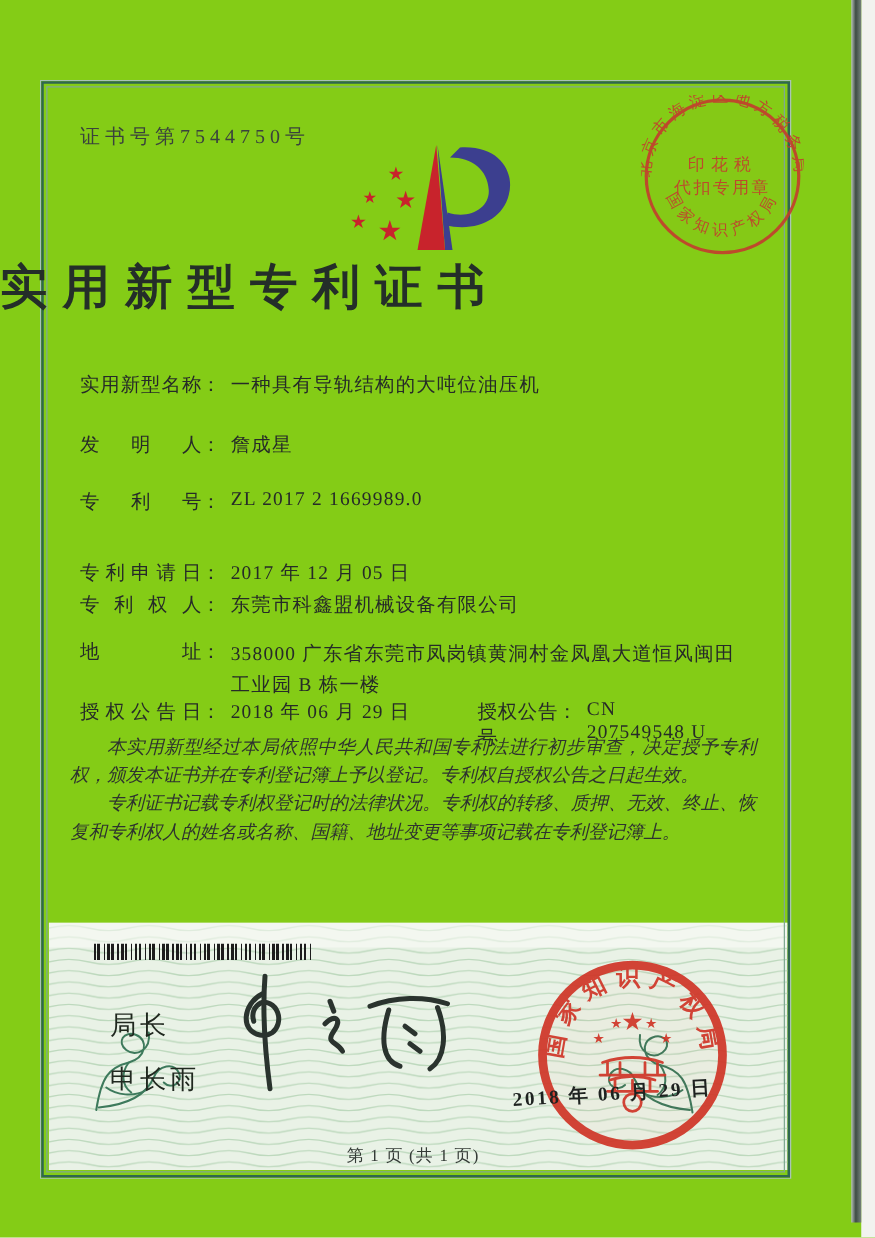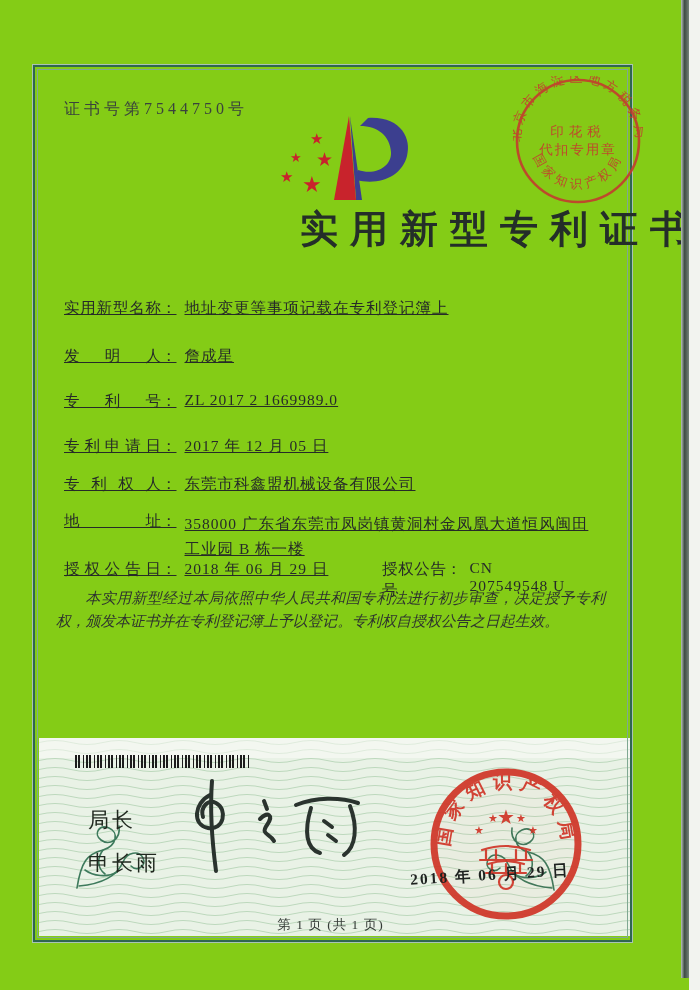--- a/index.html
+++ b/index.html
@@ -13,29 +13,29 @@
     border:2px solid #2f6750;box-shadow:0 0 0 1px #a9c4b4;z-index:1;}
   .frame::after{content:"";position:absolute;inset:2px;border:1px solid #7fa892;}
 
   
   .wave-band{position:absolute;left:4px;right:4px;bottom:4px;height:198px;z-index:0;}
 
   .cert-no{position:absolute;left:64px;top:99px;font-size:16px;letter-spacing:4px;color:#3a423d;z-index:3;}
 
   .logo{position:absolute;left:272px;top:110px;width:156px;height:104px;z-index:3;}
 
-  .title{position:absolute;left:0;width:700px;top:204px;text-align:right;font-size:38px;font-weight:bold;
+  .title{position:absolute;left:0;width:700px;top:204px;text-align:left;font-size:38px;font-weight:bold;
     letter-spacing:12px;color:#242e29;z-index:3;}
 
   .fields{position:absolute;left:64px;top:0;width:560px;z-index:3;font-size:15.5px;color:#262b28;}
-  .frow{position:absolute;left:0;display:flex;text-decoration:underline;}
+  .frow{position:absolute;left:0;display:flex;}
   .flabel{display:inline-block;width:97px;text-align:justify;text-align-last:justify;letter-spacing:0;}
   .fcolon{display:inline-block;margin-right:8px;}
   .fvalue{letter-spacing:1px;}
-  .r1{top:298px}.r2{top:346px}.r3{top:391px}.r4{top:436px}.r5{top:474px}.r6{top:511px}.r7{top:559px}
+  .r1{top:298px}.r2{top:346px}.r3{top:391px}.r4{top:448px}.r5{top:474px}.r6{top:511px}.r7{top:559px}
   .r6 .fvalue{max-width:418px;line-height:25px;}
   .grant-no{position:absolute;left:305px;top:0;display:flex;margin-left:13px;}
   .grant-no .flabel{width:82px;}
 
   .paragraphs{position:absolute;left:56px;top:587px;width:549px;z-index:3;
     font-size:14.8px;line-height:22.6px;color:#2e332f;text-align:justify;font-style:italic;}
   .paragraphs p{margin:0;text-indent:2em;}
 
   .barcode{position:absolute;left:75px;top:755px;width:176px;height:13px;z-index:3;
     background:repeating-linear-gradient(90deg,#1c1c1c 0 2px,transparent 2px 3px,#1c1c1c 3px 5px,transparent 5px 8px,#1c1c1c 8px 9px,transparent 9px 11px);}
@@ -109,21 +109,21 @@
       <text x="30" y="82" font-size="22">★</text>
     </g>
   </svg>
 
   <div class="title">实用新型专利证书</div>
 
   <div class="fields">
     <div class="frow r1">
       <span class="flabel">实用新型名称</span>
         <span class="fcolon">：</span>
-      <span class="fvalue">地址变更等事项记载在专利登记簿上</span>
+      <span class="fvalue">一种具有导轨结构的大吨位油压机</span>
     </div>
     <div class="frow r2">
       <span class="flabel">发明人</span>
         <span class="fcolon">：</span>
       <span class="fvalue">詹成星</span>
     </div>
     <div class="frow r3">
       <span class="flabel">专利号</span>
         <span class="fcolon">：</span>
       <span class="fvalue">ZL 2017 2 1669989.0</span>
@@ -150,20 +150,21 @@
       <span class="grant-no">
         <span class="flabel">授权公告号</span>
           <span class="fcolon">：</span>
         <span class="fvalue">CN 207549548 U</span>
       </span>
     </div>
   </div>
 
   <div class="paragraphs">
     <p>本实用新型经过本局依照中华人民共和国专利法进行初步审查，决定授予专利权，颁发本证书并在专利登记簿上予以登记。专利权自授权公告之日起生效。</p>
+    <p>专利证书记载专利权登记时的法律状况。专利权的转移、质押、无效、终止、恢复和专利权人的姓名或名称、国籍、地址变更等事项记载在专利登记簿上。</p>
   </div>
 
   <div class="barcode"></div>
 
   <div class="signer">
     <div>局长</div>
     <div>申长雨</div>
   </div>
 
   <svg class="signature" viewBox="0 0 200 105">

